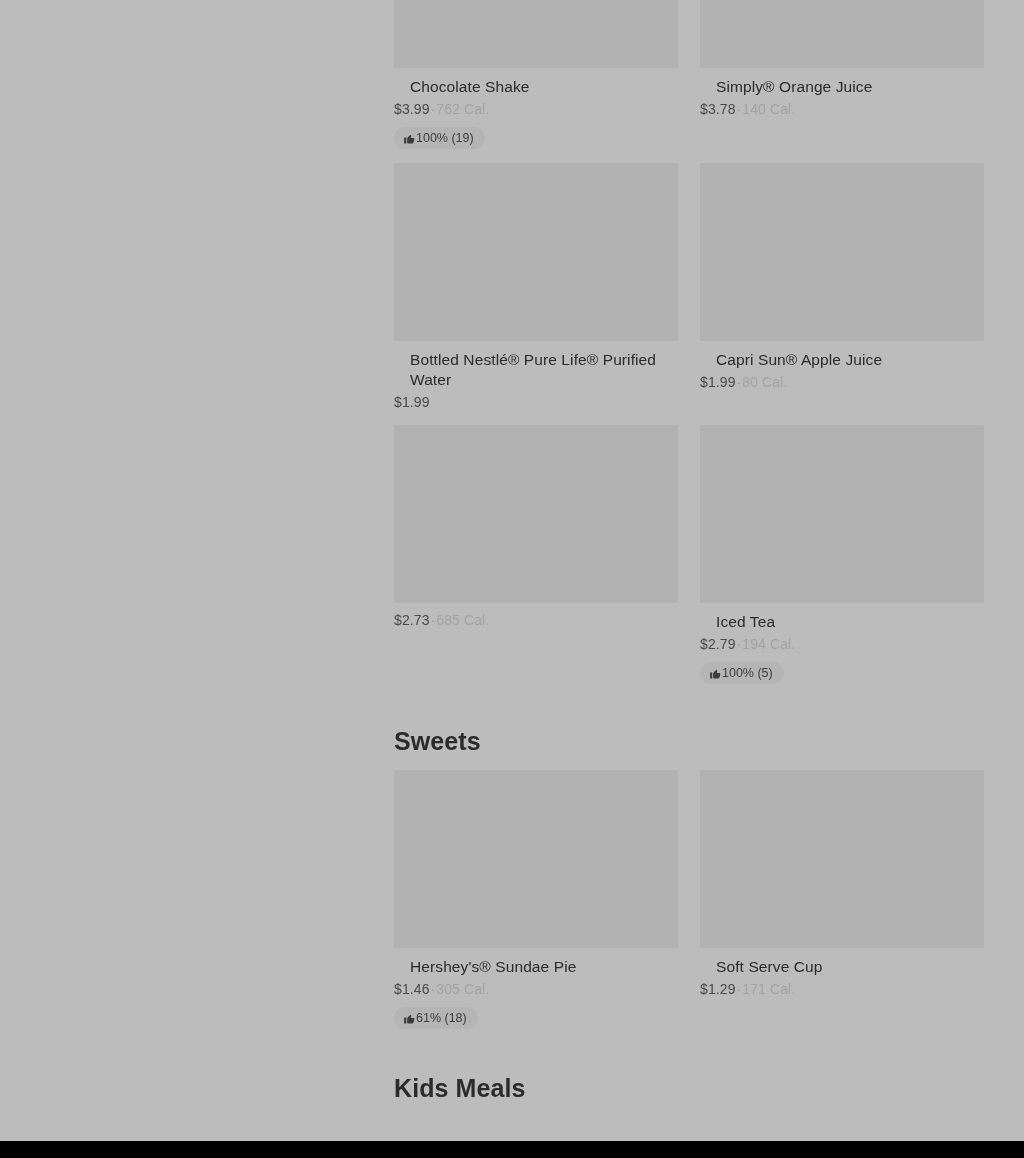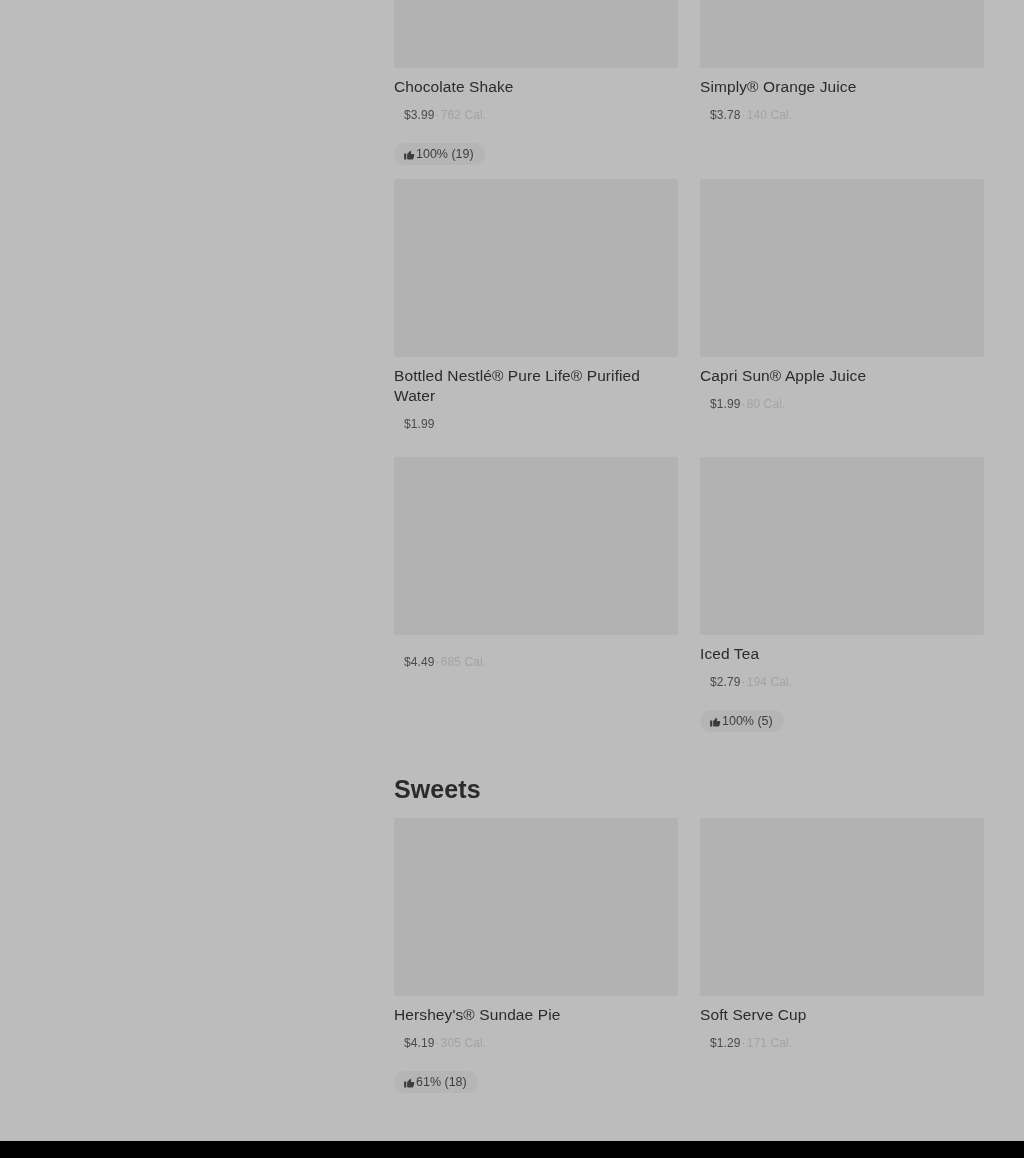--- a/index.html
+++ b/index.html
@@ -67,27 +67,27 @@
     padding-top: 9px;
     padding-bottom: 14px;
   }
 
   .card-name {
     font-size: 15.5px;
     line-height: 20px;
     color: #2b2b2b;
     font-weight: 400;
     letter-spacing: 0.1px;
-    margin: 0 0 4px 0;
+    margin: 0 0 4px 16px;
   }
 
   .card-meta {
-    font-size: 12px;
+    font-size: 14px;
     line-height: 17px;
-    margin: 10px;
+    margin: 0;
     color: #9a9a9a;
     letter-spacing: 0.1px;
   }
   .card-meta .price {
     color: #4a4a4a;
   }
   .card-meta .sep {
     color: #9a9a9a;
     padding: 0 1px;
   }
@@ -182,21 +182,21 @@
           <div class="card-meta">
             <span class="price">$1.99</span><span class="sep">·</span><span class="cal">80 Cal.</span>
           </div>
         </div>
       </div>
 
       <div class="card">
         <div class="card-thumb"></div>
         <div class="card-body">
           <div class="card-meta">
-            <span class="price">$4.49</span><span class="sep">·</span><span class="cal">685 Cal.</span>
+            <span class="price">$2.73</span><span class="sep">·</span><span class="cal">685 Cal.</span>
           </div>
         </div>
       </div>
 
       <div class="card">
         <div class="card-thumb"></div>
         <div class="card-body">
           <div class="card-name">Iced Tea</div>
           <div class="card-meta">
             <span class="price">$2.79</span><span class="sep">·</span><span class="cal">194 Cal.</span>
@@ -216,21 +216,21 @@
 
     <div class="section-heading">Sweets</div>
 
     <div class="grid">
 
       <div class="card">
         <div class="card-thumb"></div>
         <div class="card-body">
           <div class="card-name">Hershey's® Sundae Pie</div>
           <div class="card-meta">
-            <span class="price">$4.19</span><span class="sep">·</span><span class="cal">305 Cal.</span>
+            <span class="price">$1.46</span><span class="sep">·</span><span class="cal">305 Cal.</span>
           </div>
           <div class="rating-pill">
             <span class="thumb-icon">
               <svg width="13" height="13" viewBox="0 0 24 24">
                   <path fill="#3d3d3d" d="M2 10h4v11H2zM9 21h8.3c1 0 1.8-.6 2-1.5l1.6-6.2c.3-1.2-.6-2.3-1.8-2.3h-4.6l.7-3.4c.1-.6-.1-1.2-.5-1.6L13.5 5 8.2 10.8c-.4.4-.6.9-.6 1.4V19c0 1.1.8 2 1.4 2z"></path>
                 </svg>
             </span>
             <span>61% (18)</span>
           </div>
         </div>

